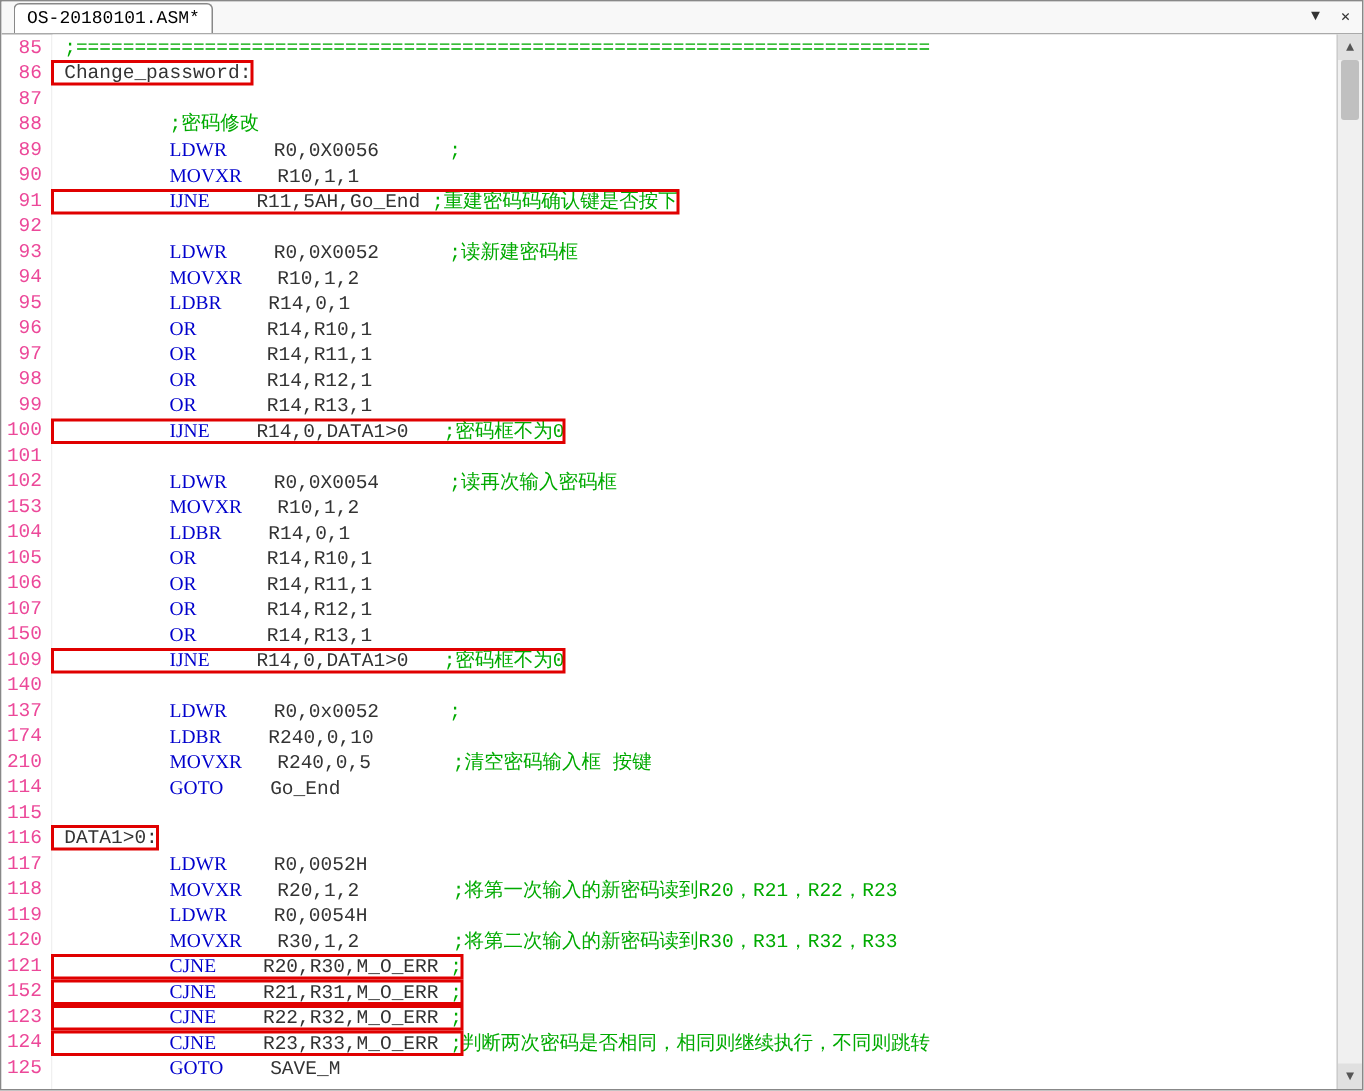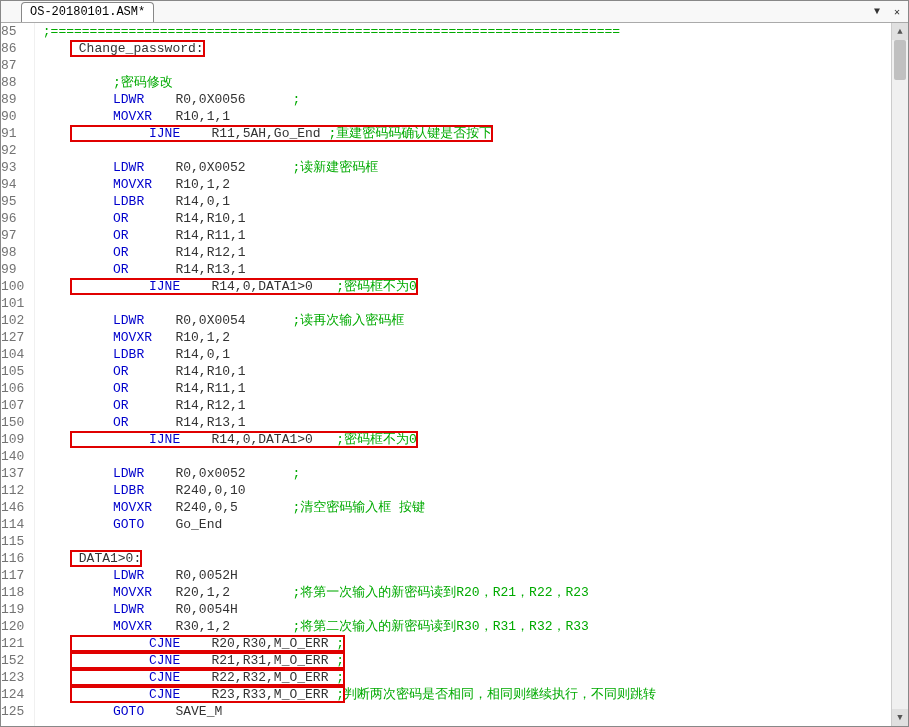--- a/index.html
+++ b/index.html
@@ -19,21 +19,21 @@
       display: flex;
       align-items: center;
       position: relative;
     }
     .tab {
       background: #fff;
       border: 1px solid #888;
       border-bottom: none;
       border-radius: 4px 4px 0 0;
       padding: 2px 8px;
-      margin-left: 20px;
+      margin-left: 8px;
       font-size: 12px;
       height: 20px;
       display: flex;
       align-items: center;
     }
     .tab-controls {
       position: absolute;
       right: 4px;
       display: flex;
       gap: 6px;
@@ -50,42 +50,42 @@
       justify-content: center;
     }
     .editor {
       display: flex;
       height: calc(100% - 22px);
       background: #fff;
     }
     .gutter {
       width: 34px;
       background: #fff;
-      color: #737373;
-      text-align: left;
+      color: #ec4899;
+      text-align: right;
       padding-right: 6px;
       font-size: 13px;
       line-height: 17px;
       border-right: 1px solid #f0f0f0;
       user-select: none;
     }
     .code {
       flex: 1;
       background: #fff;
       font-size: 13px;
       line-height: 17px;
       white-space: pre;
       padding-left: 0px;
       position: relative;
     }
     .line { height: 17px; white-space: pre; }
-    .op { color: #0000cc; }
+    .op { color: #0000cc; font-family: Liberation Serif, serif; }
     .cm { color: #00aa00; }
     .txt { color: #333; }
-    .hl-red { outline: 2px solid #e00000; outline-offset: -1px; margin-left: 36px; }
+    .hl-red { outline: 2px solid #e00000; outline-offset: -1px; }
     .scrollbar-v {
       width: 17px;
       background: #f0f0f0;
       border-left: 1px solid #ccc;
       position: relative;
     }
     .scroll-arrow {
       height: 17px;
       background: #e0e0e0;
       display: flex;
@@ -131,31 +131,31 @@
       <div class="line">93</div>
       <div class="line">94</div>
       <div class="line">95</div>
       <div class="line">96</div>
       <div class="line">97</div>
       <div class="line">98</div>
       <div class="line">99</div>
       <div class="line">100</div>
       <div class="line">101</div>
       <div class="line">102</div>
-      <div class="line">127</div>
+      <div class="line">153</div>
       <div class="line">104</div>
       <div class="line">105</div>
       <div class="line">106</div>
       <div class="line">107</div>
       <div class="line">150</div>
       <div class="line">109</div>
       <div class="line">140</div>
       <div class="line">137</div>
-      <div class="line">112</div>
-      <div class="line">146</div>
+      <div class="line">174</div>
+      <div class="line">210</div>
       <div class="line">114</div>
       <div class="line">115</div>
       <div class="line">116</div>
       <div class="line">117</div>
       <div class="line">118</div>
       <div class="line">119</div>
       <div class="line">120</div>
       <div class="line">121</div>
       <div class="line">152</div>
       <div class="line">123</div>

